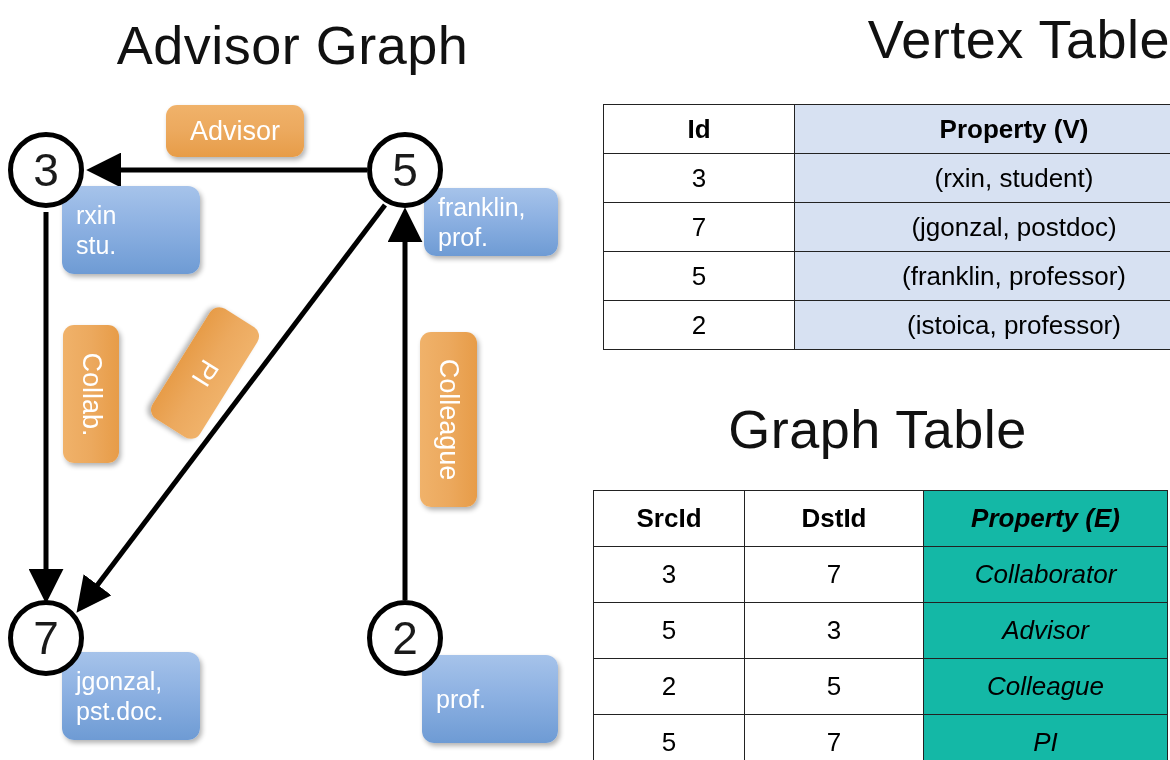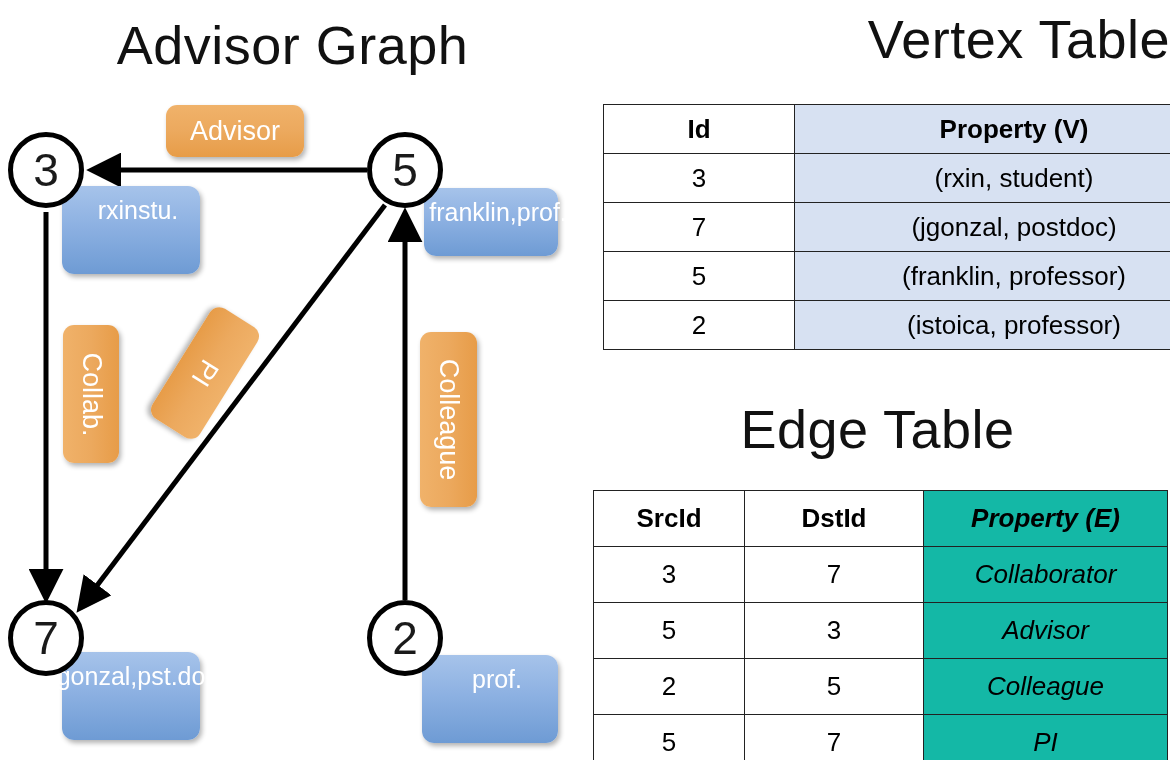--- a/index.html
+++ b/index.html
@@ -24,21 +24,21 @@
         display:flex;align-items:center;justify-content:center;}
   .node span{font-size:46px;line-height:1;color:#1a1a1a;
              font-family:"Liberation Sans", sans-serif;}
 
   
   .bluebox{position:absolute;border-radius:12px;
      background:linear-gradient(180deg,#a6c3ea 0%,#8db1e2 45%,#6e9bd4 100%);
      box-shadow:2px 3px 5px rgba(0,0,0,.30);
      color:#fff;font-size:25px;line-height:1.22;
      padding:9px 0 9px 14px;box-sizing:border-box;
-     display:flex;flex-direction:row;justify-content:center;
+     display:flex;flex-direction:column;justify-content:center;
      font-family:"Liberation Sans", sans-serif;}
 
   
   .orangebox{position:absolute;border-radius:11px;
      background:linear-gradient(180deg,#f0b26a 0%,#eca95e 50%,#e79c48 100%);
      box-shadow:2px 3px 5px rgba(0,0,0,.30);
      color:#fff;font-size:27px;line-height:1;
      display:flex;align-items:center;justify-content:center;
      box-sizing:border-box;font-family:"Liberation Sans", sans-serif;}
   .orangebox.vert{background:linear-gradient(90deg,#f0b26a 0%,#eca95e 50%,#e79c48 100%);}
@@ -63,21 +63,21 @@
   #edge-table .c-src{width:148px;}
   #edge-table .c-dst{width:176px;}
 </style>
 </head>
 <body>
 
 <div class="stage">
 
   <div class="title" id="t-graph">Advisor Graph</div>
   <div class="title" id="t-vertex">Vertex Table</div>
-  <div class="title" id="t-edge">Edge Table</div>
+  <div class="title" id="t-edge">Graph Table</div>
 
   <svg id="graph-svg" viewBox="0 0 585 760">
     <defs>
       <marker id="arrow" viewBox="0 0 12 12" refX="10" refY="6" markerWidth="7" markerHeight="7" orient="auto-start-reverse">
         <path d="M 0 0 L 12 6 L 0 12 z" fill="#000"></path>
       </marker>
     </defs>
 
     <line x1="367" y1="170" x2="92" y2="170" stroke="#000" stroke-width="5" marker-end="url(#arrow)"></line>
 

